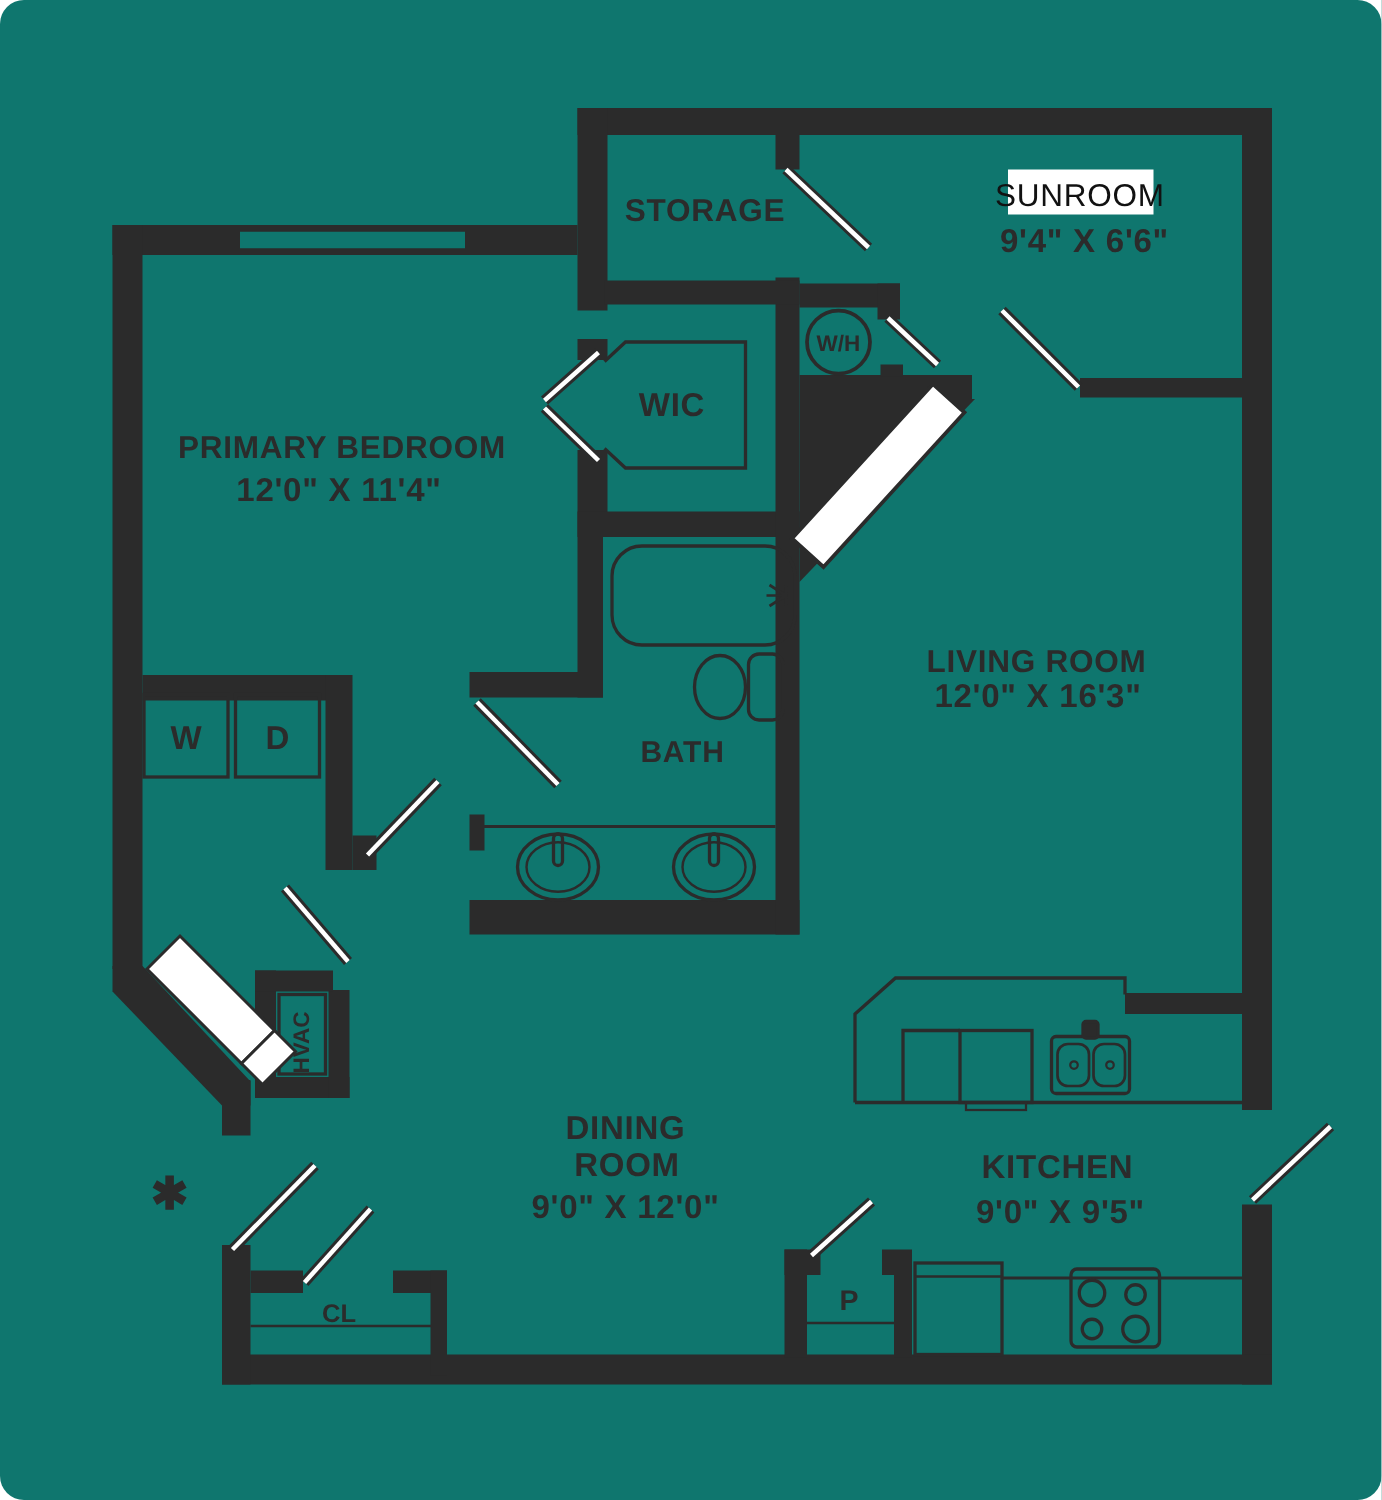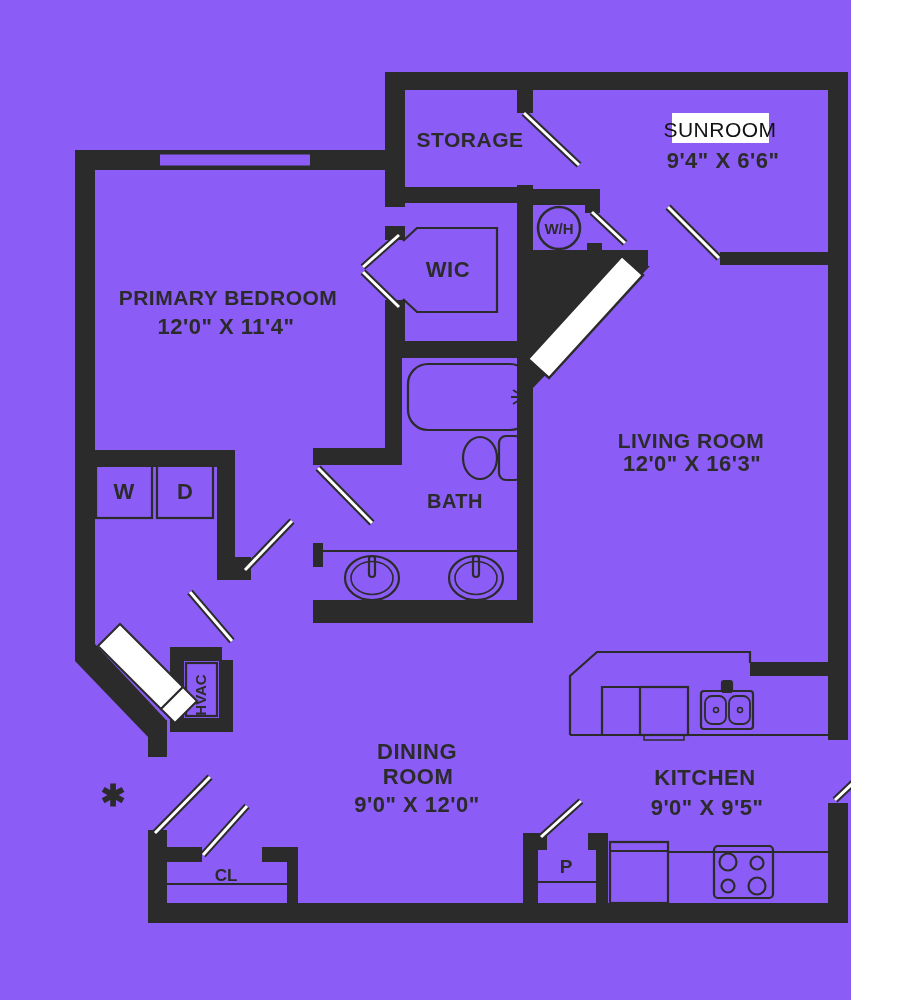--- a/index.html
+++ b/index.html
@@ -1,17 +1,17 @@
 <!DOCTYPE html>
 <html><head>
 <meta charset="utf-8">
 <style>
   html,body{margin:0;padding:0;background:#ffffff;}
-  .stage{position:relative;width:851px;height:1000px;background:#8b5cf6;overflow:hidden;
-         font-family:"Liberation Sans", sans-serif;}
+  .stage{position:relative;width:921px;height:1000px;background:#0f766e;overflow:hidden;
+         font-family:"Liberation Sans", sans-serif;border-radius:16px;}
   svg{display:block;}
   .room-label{font-family:"Liberation Sans", sans-serif;font-weight:700;letter-spacing:.5px;}
   .dim-label{font-family:"Liberation Sans", sans-serif;font-weight:700;letter-spacing:.5px;}
   .small-label{font-family:"Liberation Sans", sans-serif;font-weight:700;}
   .plain-label{font-family:"Liberation Sans", sans-serif;font-weight:400;letter-spacing:.5px;}
 </style>
 </head>
 <body>
 
 <div class="stage">

